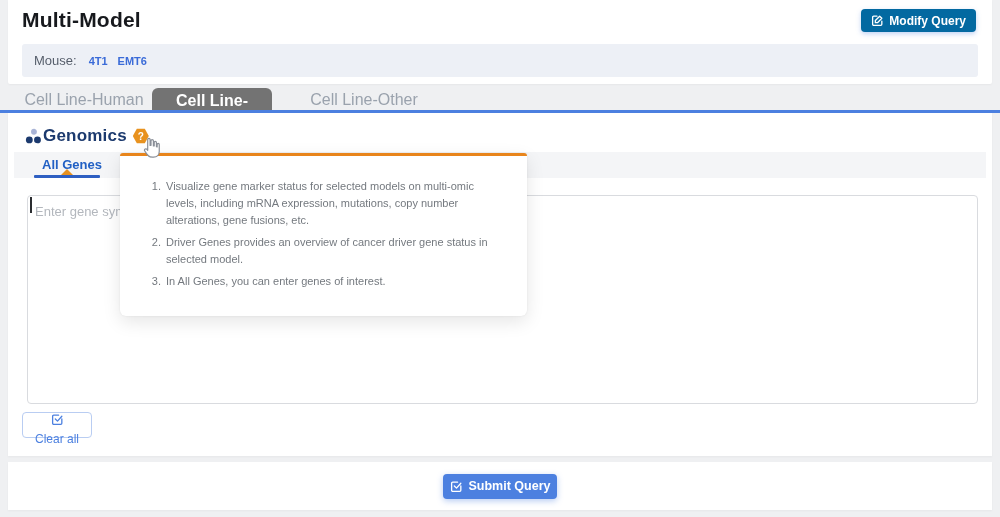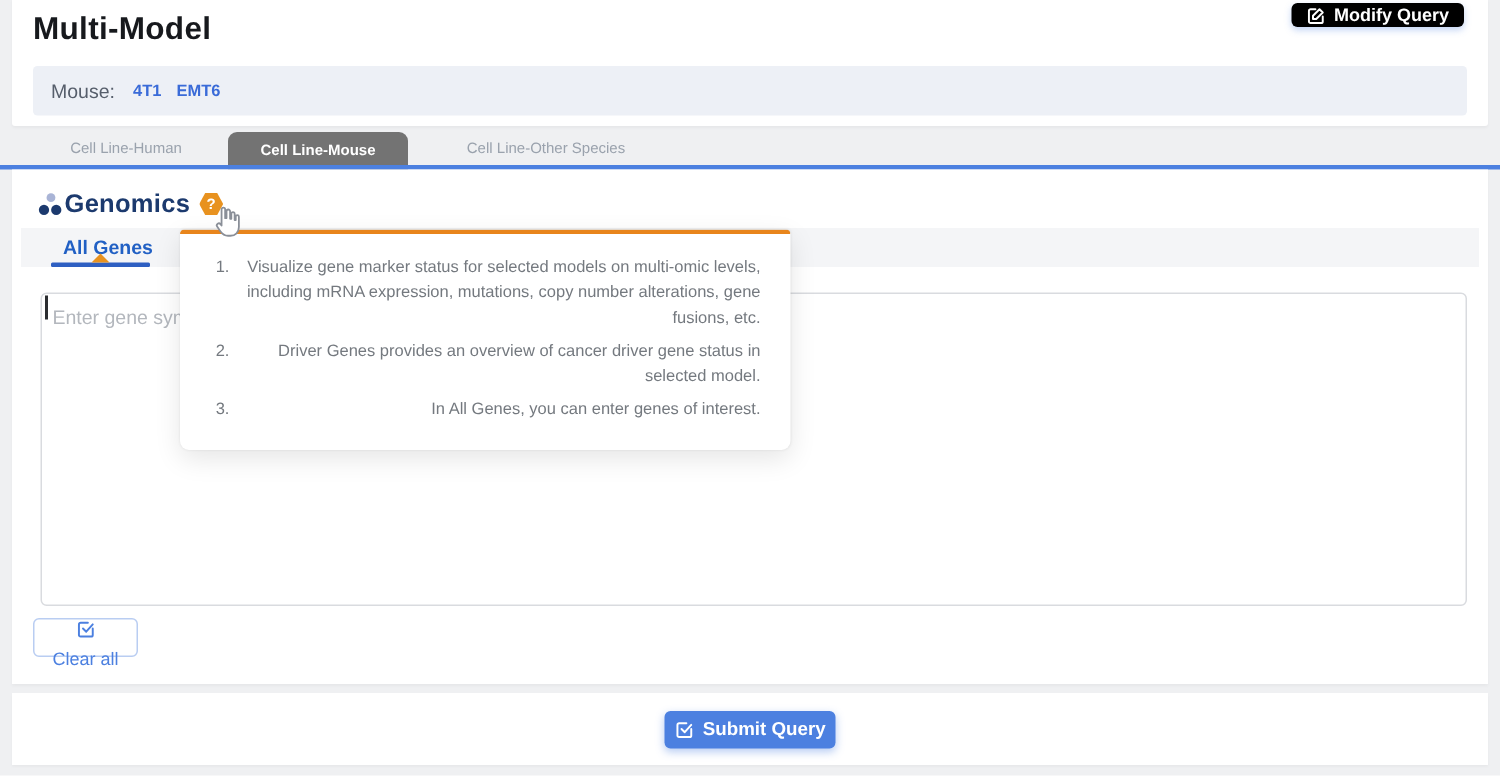--- a/index.html
+++ b/index.html
@@ -12,41 +12,41 @@
   }
   .card { position: absolute; background: #fff; box-shadow: 0 1px 2px rgba(0,0,0,0.04); }
 
   
   #header-card { left: 8px; top: 0; width: 984px; height: 84px; border-radius: 0 0 2px 2px; }
   #page-title {
     position: absolute; left: 14px; top: 8px;
     font-size: 21px; font-weight: 700; color: #17191d; letter-spacing: 0.2px;
   }
   #modify-btn {
-    position: absolute; right: 16px; top: 2px; height: 16px;
+    position: absolute; right: 16px; top: 9px; height: 23px;
     display: inline-flex; align-items: center; gap: 5px;
-    background: #000000; color: #fff; font-size: 12px; font-weight: 600;
+    background: #0369a1; color: #fff; font-size: 12px; font-weight: 600;
     padding: 0 10px; border: none; border-radius: 4px; cursor: pointer;
     box-shadow: 0 2px 5px rgba(76,128,224,0.35);
     font-family: "Liberation Sans", sans-serif;
   }
   #query-bar {
     position: absolute; left: 14px; top: 44px; width: 956px; height: 33px;
     background: #edf0f6; border-radius: 3px;
     display: flex; align-items: center; padding-left: 12px; gap: 12px;
   }
   .species-label { font-size: 13px; color: #565e6b; }
   .model-tags { display: flex; gap: 10px; }
   .model-tag { font-size: 11px; font-weight: 700; color: #3a6bd8; cursor: pointer; }
 
   
   #tabs-row { position: absolute; left: 0; top: 88px; width: 1000px; height: 25px; }
   .tab {
     position: absolute; top: 0; height: 25px; line-height: 23px;
-    font-size: 10px; color: #9aa2ad; text-align: center; cursor: pointer;
+    font-size: 16px; color: #9aa2ad; text-align: center; cursor: pointer;
   }
   .tab.active {
     background: #737373; color: #fff; font-weight: 700;
     border-radius: 6px 6px 0 0; line-height: 25px;
   }
   #tab-human { left: 18px; width: 132px; }
   #tab-mouse { left: 152px; width: 120px; }
   #tab-other { left: 290px; width: 148px; }
   #tabs-line { position: absolute; left: 0; top: 110px; width: 1000px; height: 3px; background: #4c80e0; }
 
@@ -102,21 +102,21 @@
   }
 
   
   #help-tooltip {
     position: absolute; left: 120px; top: 153px; width: 407px; z-index: 20;
     background: #fff; border-top: 3px solid #e8851c;
     border-radius: 3px 3px 6px 6px;
     box-shadow: 0 6px 18px rgba(0,0,0,0.10), 0 0 2px rgba(0,0,0,0.08);
     padding: 10px 16px 14px 10px;
   }
-  #help-tooltip ol { margin: 4px; padding-left: 22px; text-align: right; }
+  #help-tooltip ol { margin: 12px; padding-left: 22px; }
   #help-tooltip li {
     font-size: 11px; color: #74797f; line-height: 1.55; margin-bottom: 5px;
     padding-left: 2px;
   }
   #help-tooltip li:last-child { margin-bottom: 0; }
 
   
   #hand-cursor { position: absolute; left: 139px; top: 135px; z-index: 30; }
 
   

